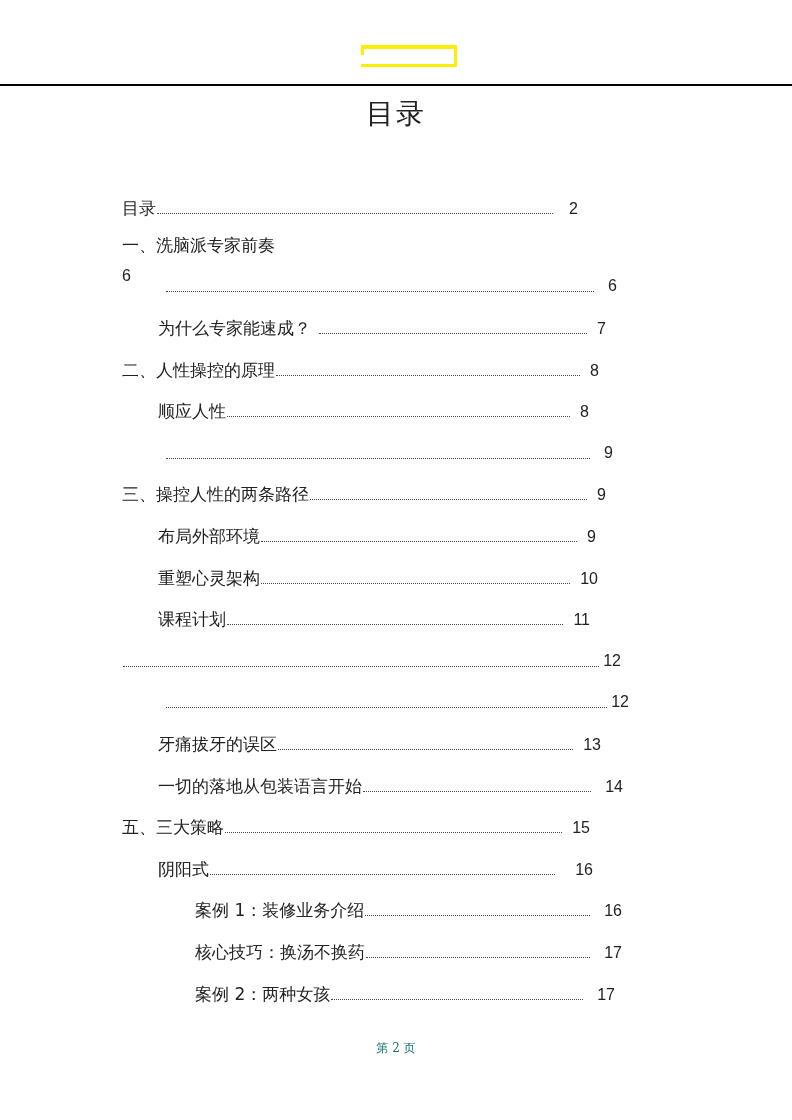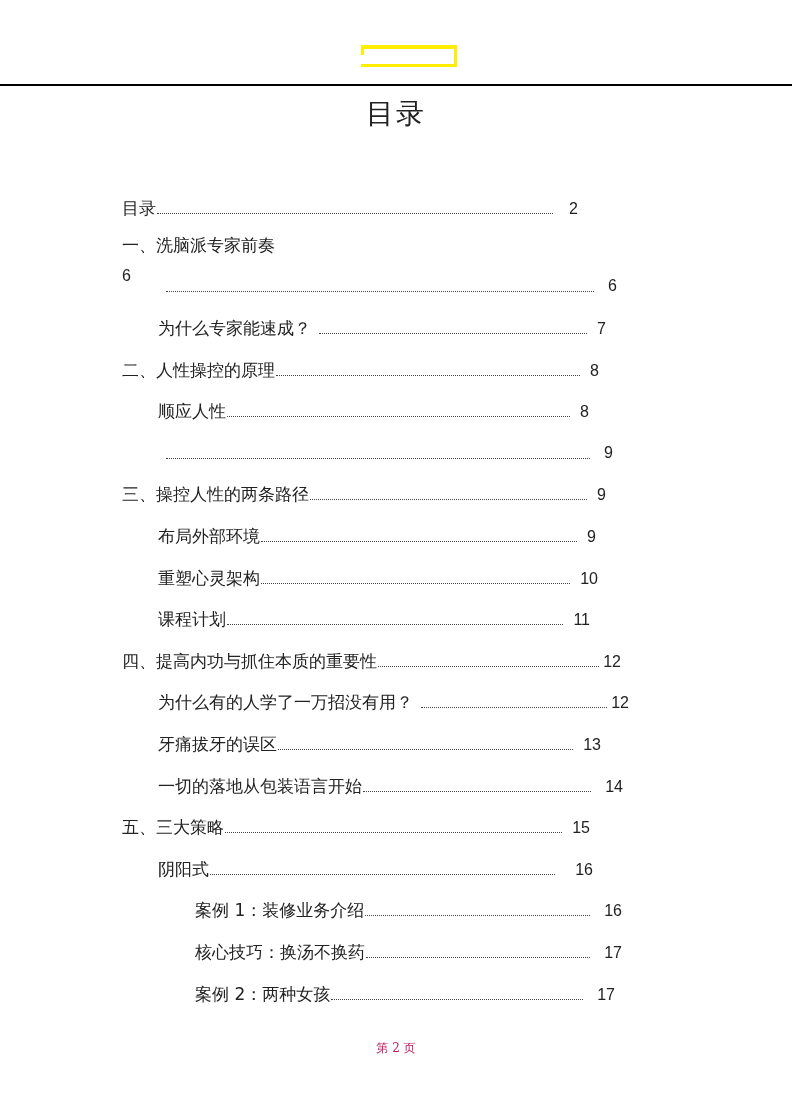--- a/index.html
+++ b/index.html
@@ -88,21 +88,21 @@
       text-align: right;
     }
     .footer-page {
       position: absolute;
       left: 0;
       top: 1040px;
       width: 792px;
       text-align: center;
       font-family: "DejaVu Serif", "Liberation Serif", serif;
       font-size: 12px;
-      color: #be185d;
+      color: #0f766e;
     }
   </style>
 </head>
 <body>
 
 <div class="header-mark"></div>
 <div class="header-rule"></div>
 
 <div class="toc-title">目录</div>
 
@@ -166,27 +166,25 @@
     <span class="page-num">10</span>
   </div>
 
   <div class="toc-entry" style="left:158px; top:607px; width:432px;justify-content:center;">
     <span class="entry-text">课程计划</span>
     <span class="leader" style="margin-right:10px;"></span>
     <span class="page-num">11</span>
   </div>
 
   <div class="toc-entry" style="left:122px; top:649px; width:499px;">
-    <span class="entry-text">四、提高内功与抓住本质的重要性</span>
     <span class="leader" style="margin-right:4px;"></span>
     <span class="page-num">12</span>
   </div>
 
   <div class="toc-entry" style="left:158px; top:690px; width:471px;">
-    <span class="entry-text">为什么有的人学了一万招没有用？</span>
     <span class="leader" style="margin-left:8px; margin-right:4px;"></span>
     <span class="page-num">12</span>
   </div>
 
   <div class="toc-entry" style="left:158px; top:732px; width:443px;">
     <span class="entry-text">牙痛拔牙的误区</span>
     <span class="leader" style="margin-right:10px;"></span>
     <span class="page-num">13</span>
   </div>
 

